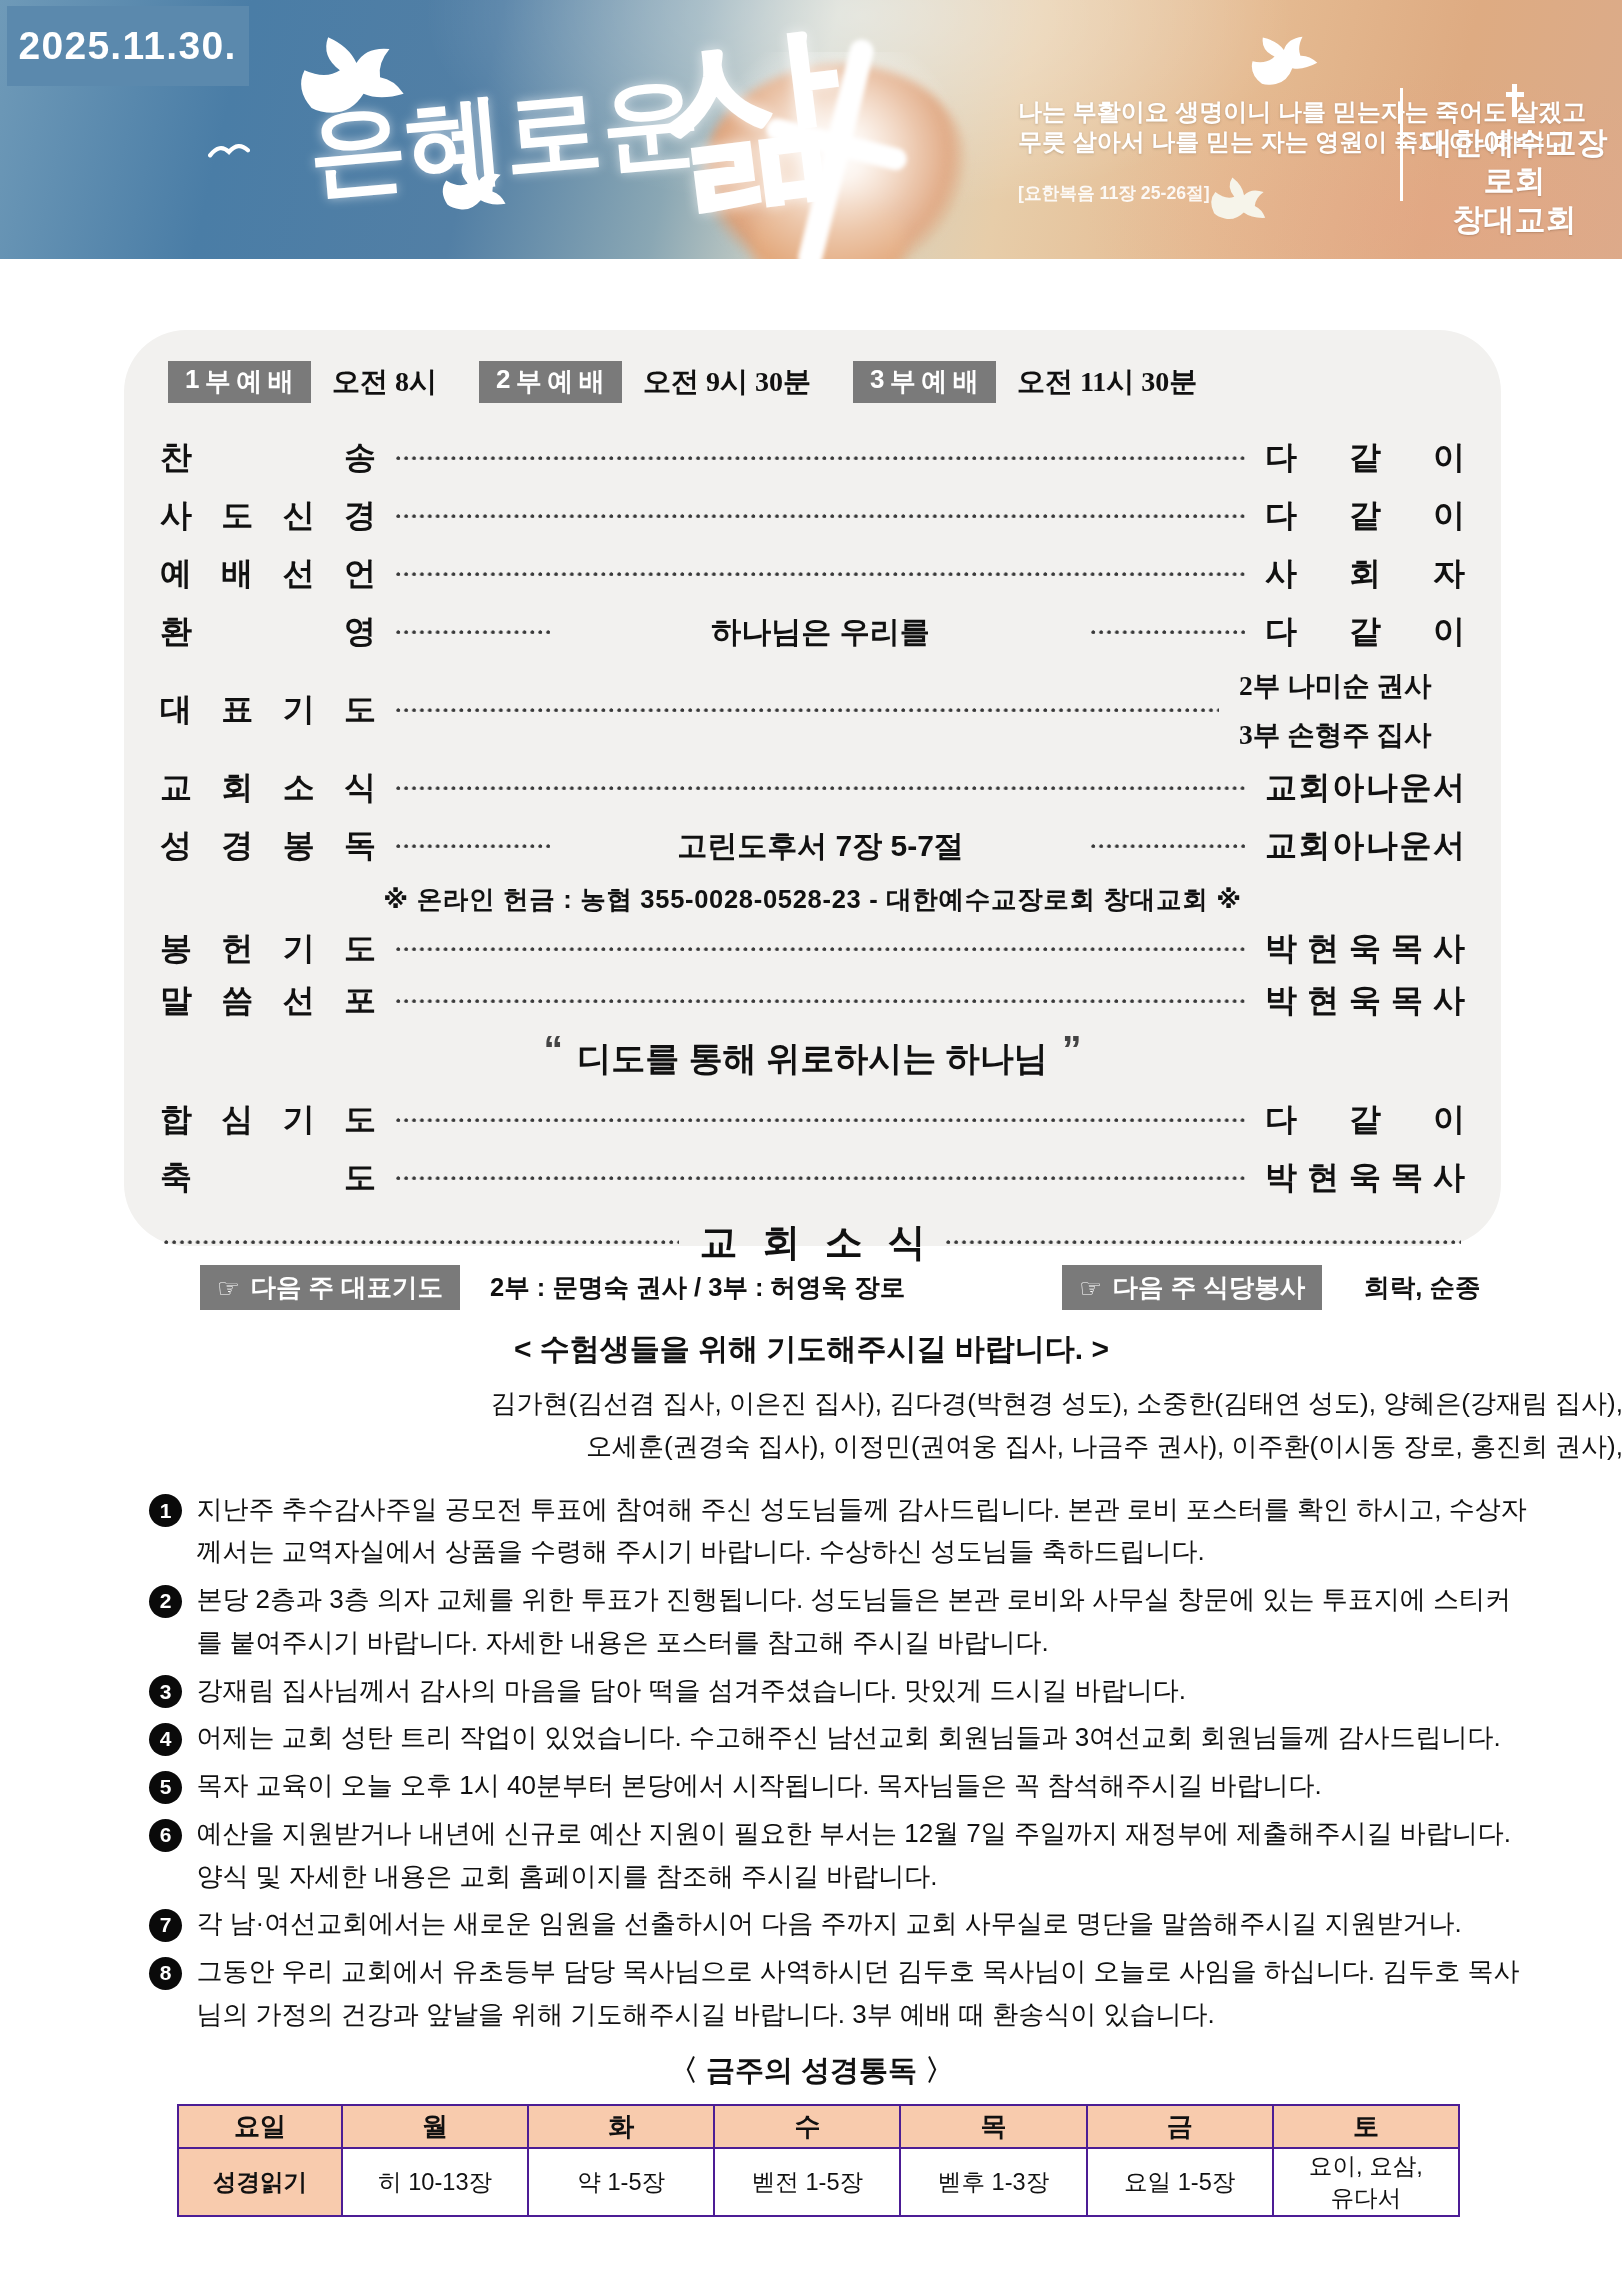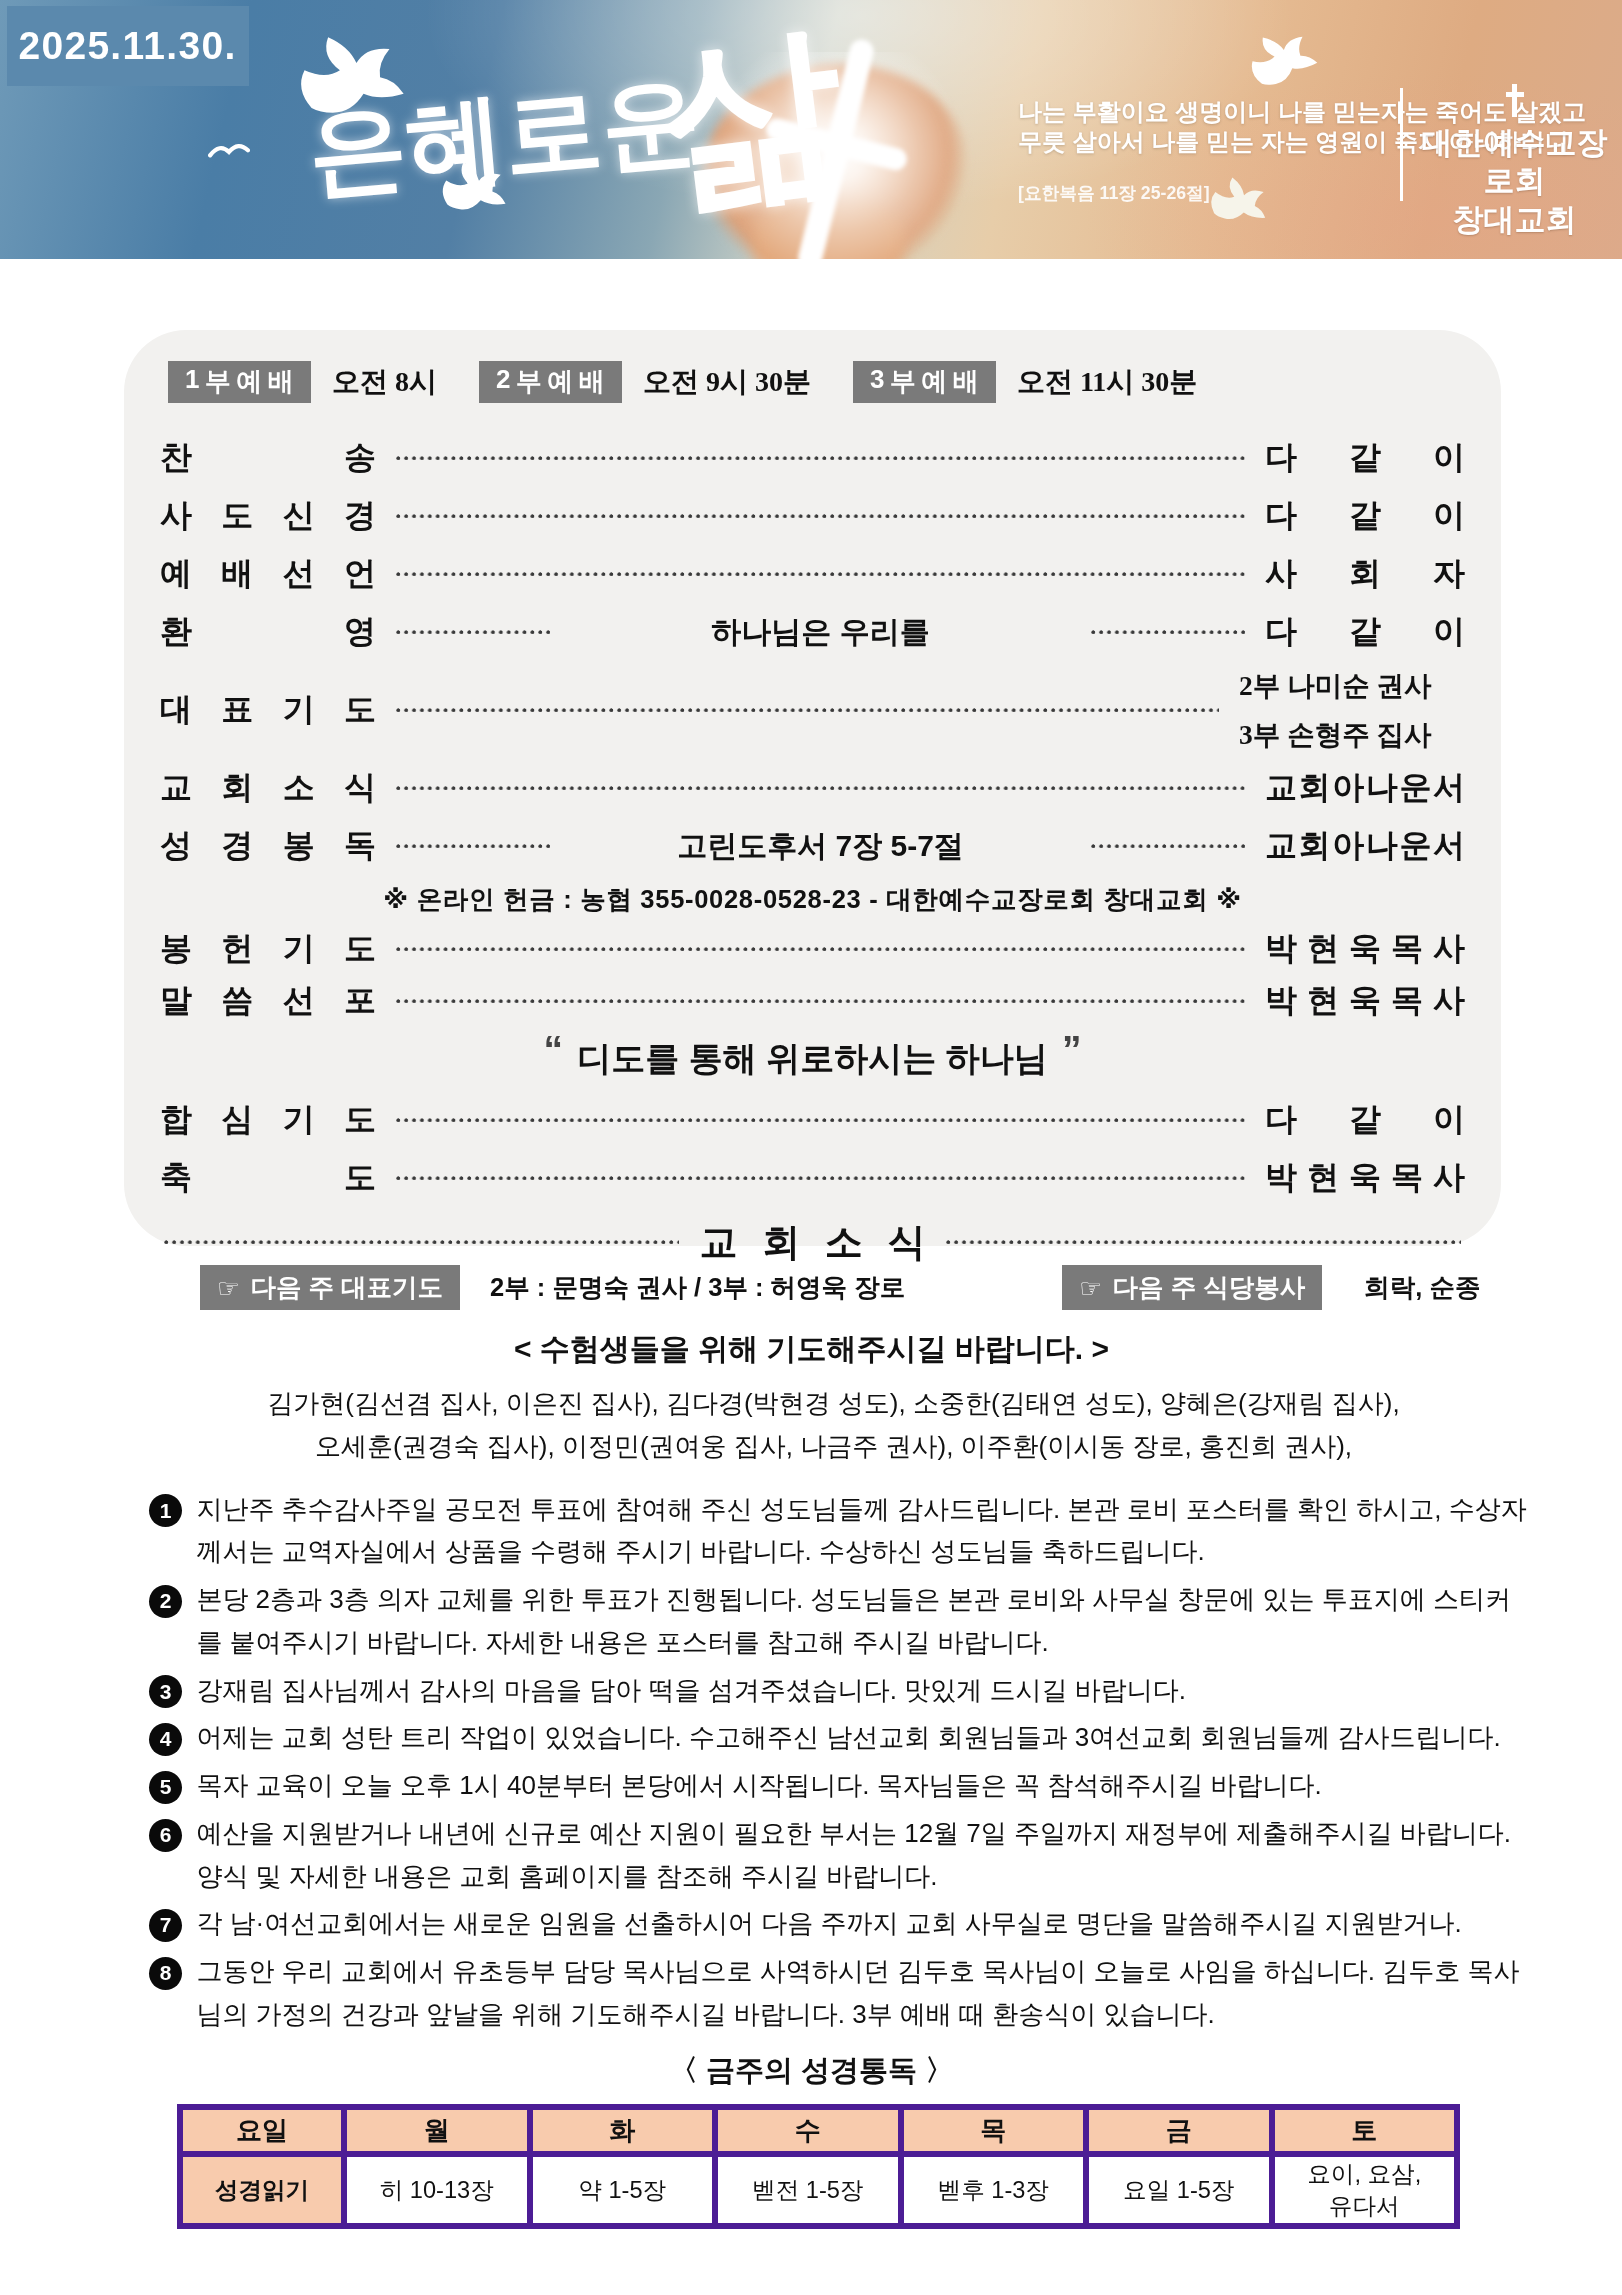--- a/index.html
+++ b/index.html
@@ -72,29 +72,29 @@
 
   
   .below{position:absolute;left:0;top:1264px;width:1623px;}
   .nextweek{display:flex;align-items:center;margin-left:200px;height:47px;font-weight:bold;white-space:nowrap;}
   .nw-badge{background:#7a7a7a;color:#fff;font-size:25.5px;display:flex;align-items:center;gap:10.5px;
     padding:5.2px 17px;flex:none;}
   .nw-text{font-size:25.5px;margin-left:30px;}
   .nw-badge2{margin-left:157px;}
   .nw-text2{margin-left:42px;}
   .exam-head{text-align:center;font-size:30px;font-weight:bold;margin-top:18px;}
-  .names{text-align:center;font-size:26px;line-height:1.66;margin-top:11.8px;padding-left:44px;}
+  .names{text-align:right;font-size:26px;line-height:1.66;margin-top:11.8px;padding-left:44px;}
   .ann{margin:19.6px 92px 0 149px;}
   .ann-item{display:flex;margin-bottom:5.2px;}
   .num{width:33px;height:33px;border-radius:50%;background:#0a0a0a;color:#fff;font-size:21px;font-weight:bold;
     display:flex;align-items:center;justify-content:center;flex:none;margin:6.5px 14.4px 0 0;}
   .ann-text{flex:1;font-size:26px;line-height:1.64;}
   .reading-head{text-align:center;font-size:29px;font-weight:bold;margin-top:15.7px;}
   table.reading{margin:13px 0 0 177px;width:1283px;border-collapse:collapse;table-layout:fixed;}
-  table.reading th,table.reading td{border:6px solid #4c1d95;text-align:center;vertical-align:middle;}
+  table.reading th,table.reading td{border:2px solid #4c1d95;text-align:center;vertical-align:middle;}
   table.reading th{background:#f8cbad;height:39px;font-size:26px;font-weight:bold;}
   table.reading td{height:60px;font-size:23.6px;white-space:pre-line;}
   td.rowlabel{background:#f8cbad;font-weight:bold;font-size:26px;}
 </style>
 </head>
 <body>
 
 <div class="banner">
   <div class="banner-light"></div>
   <div class="banner-pink"></div>

